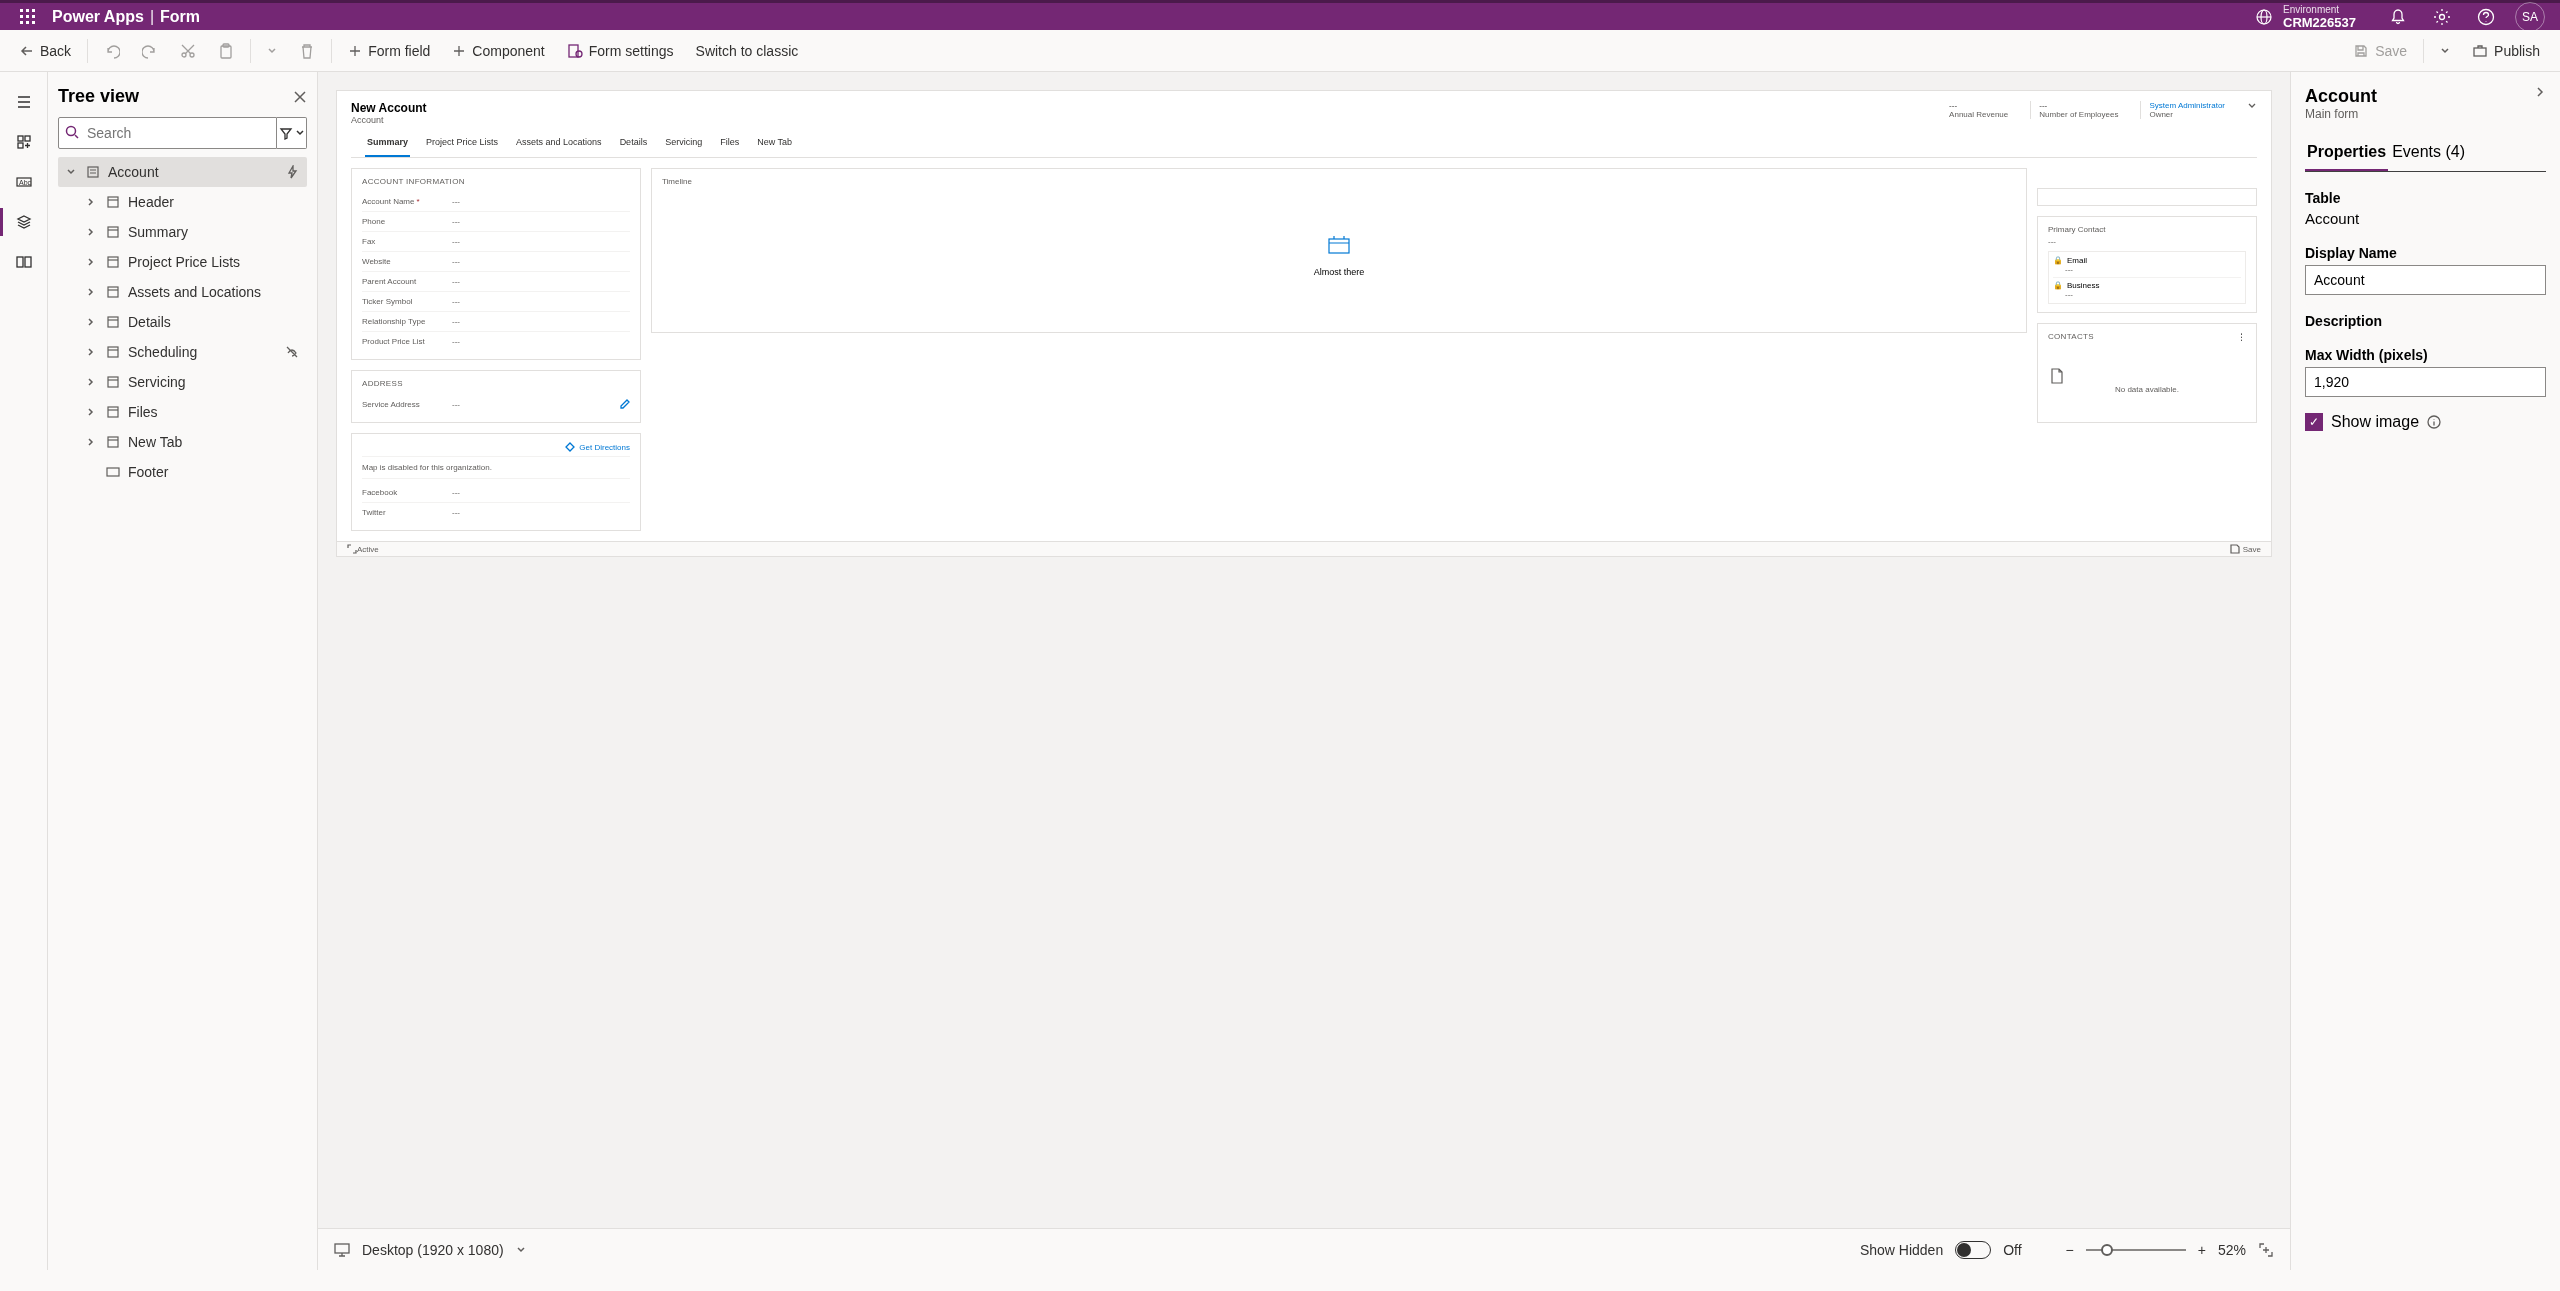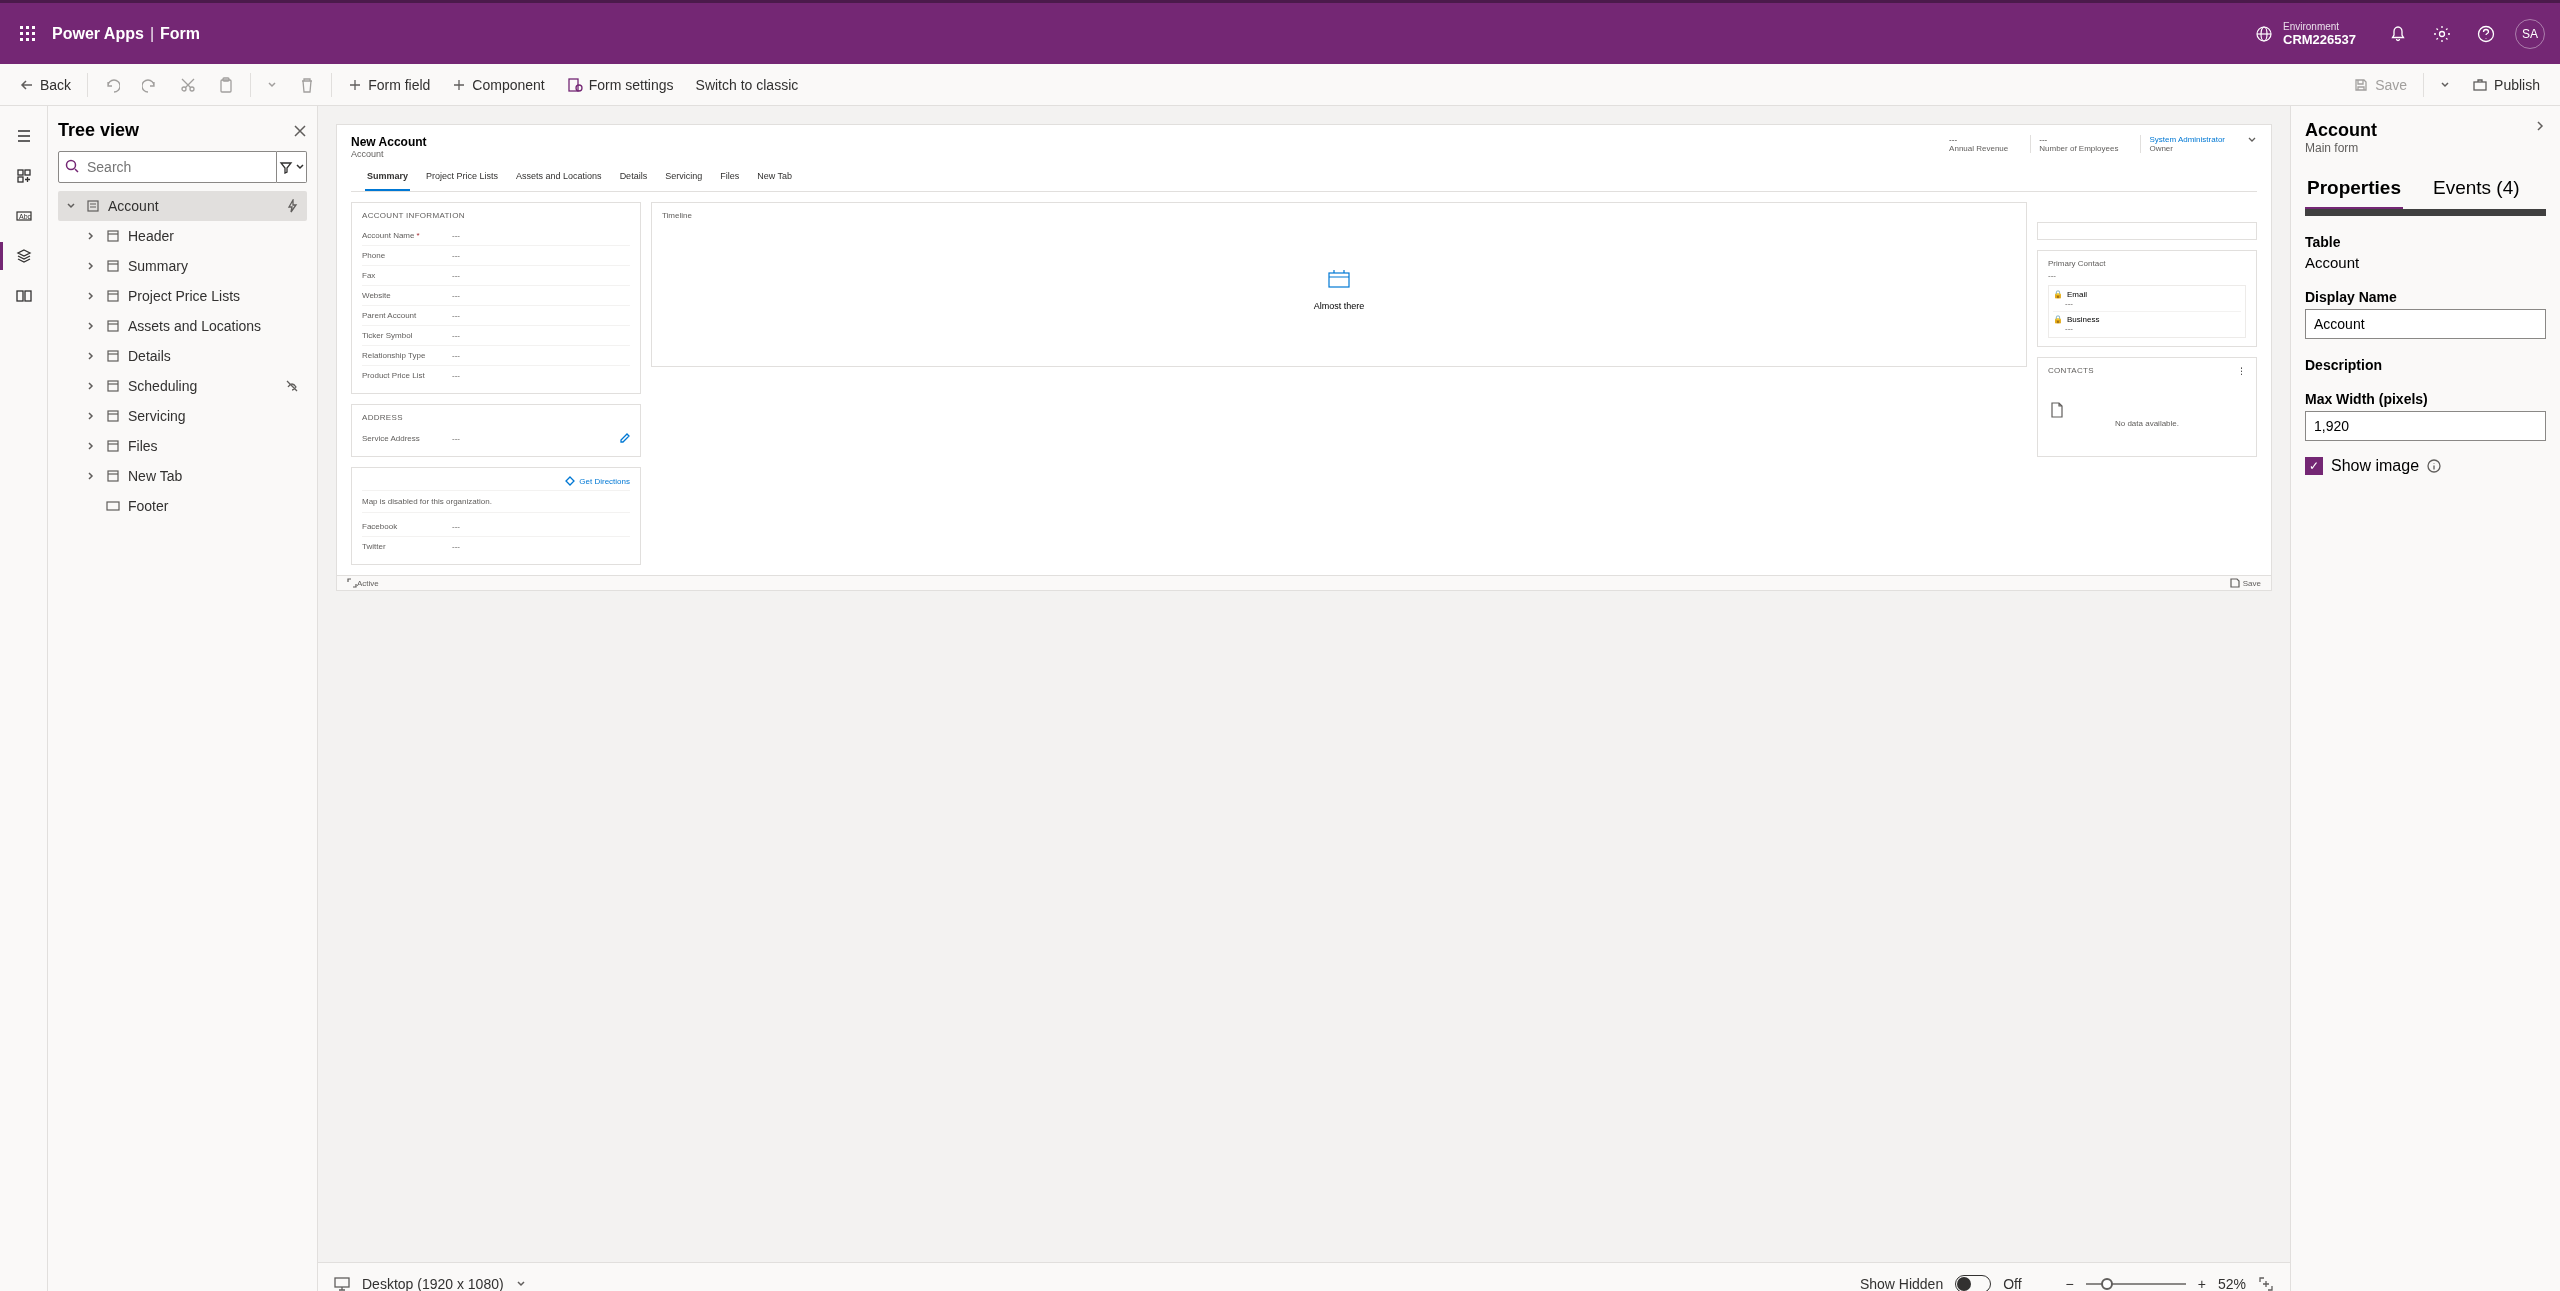--- a/index.html
+++ b/index.html
@@ -1,19 +1,19 @@
 <!DOCTYPE html>
 <html><head>
 <meta charset="utf-8">
 <style>
 * { margin: 0; padding: 0; box-sizing: border-box; font-family: "Segoe UI", sans-serif; }
 body { background: #faf9f8; overflow: hidden; width: 2560px; height: 1291px; position: relative; }
 
 
-.top-header { height: 64px; background: #742774; display: flex; align-items: center; color: #fff; padding: 12px 8px; border-top: 3px solid #4b1a4b;}
+.top-header { height: 30px; background: #742774; display: flex; align-items: center; color: #fff; padding: 12px 8px; border-top: 3px solid #4b1a4b;}
 .waffle { width: 40px; height: 48px; display:flex;align-items:center;justify-content:center; cursor:pointer;}
 .waffle svg { fill:#fff; }
 .top-title { font-size: 16px; font-weight:600; padding-left:4px;}
 .top-title .sep { font-weight:400; opacity:.9; padding:0 6px;}
 .top-spacer { flex:1; }
 .env { display:flex; align-items:center; gap:10px; margin-right:20px;}
 .env-label { font-size:10px; opacity:.85;}
 .env-name { font-size:13px; font-weight:600;}
 .top-icon { width:44px; height:48px; display:flex;align-items:center;justify-content:center; cursor:pointer;}
 .avatar { width:30px; height:30px; border-radius:50%; border:1px solid rgba(255,255,255,.4); display:flex;align-items:center;justify-content:center; font-size:12px;}
@@ -92,21 +92,21 @@
 .toggle { width:36px; height:18px; border-radius:10px; border:1px solid #323130; position:relative; display:inline-block;}
 .toggle .knob { position:absolute; left:1px; top:1px; width:14px; height:14px; border-radius:50%; background:#323130;}
 .slider-track{ width:100px; height:2px; background:#8a8886; position:relative;}
 .slider-thumb{ position:absolute; left:15px; top:-5px; width:12px;height:12px;border-radius:50%;background:#fff;border:2px solid #605e5c;}
 
 
 .props { width:270px; background:#faf9f8; border-left:1px solid #e1dfdd; padding:14px 14px;}
 .props-head { display:flex; justify-content:space-between; align-items:flex-start;}
 .props-title { font-size:18px; font-weight:600;}
 .props-sub { font-size:12px; color:#605e5c;}
-.props-tabs { display:flex; gap:28px; border-bottom:7px solid #404040; margin-top:14px; font-size:19px;}
+.props-tabs { display:flex; gap:2px; border-bottom:1px solid #404040; margin-top:14px; font-size:16px;}
 .props-tab { padding:8px 2px; cursor:pointer;}
 .props-tab.active { border-bottom:2px solid #742774; font-weight:600;}
 .prop-label { font-size:14px; font-weight:600; margin-top:18px; margin-bottom:4px;}
 .prop-static { font-size:15px;}
 .prop-input { width:100%; height:30px; border:1px solid #8a8886; padding:0 8px; font-size:14px;}
 .prop-textarea { width:100%; height:60px; border:1px solid #8a8886; padding:6px 8px; font-size:14px; resize:none;}
 .prop-check { display:flex; align-items:center; gap:8px; margin-top:16px;}
 .checkbox { width:18px;height:18px; background:#742774; display:flex;align-items:center;justify-content:center; color:#fff; font-size:12px;}
 
 svg { display:block;}

